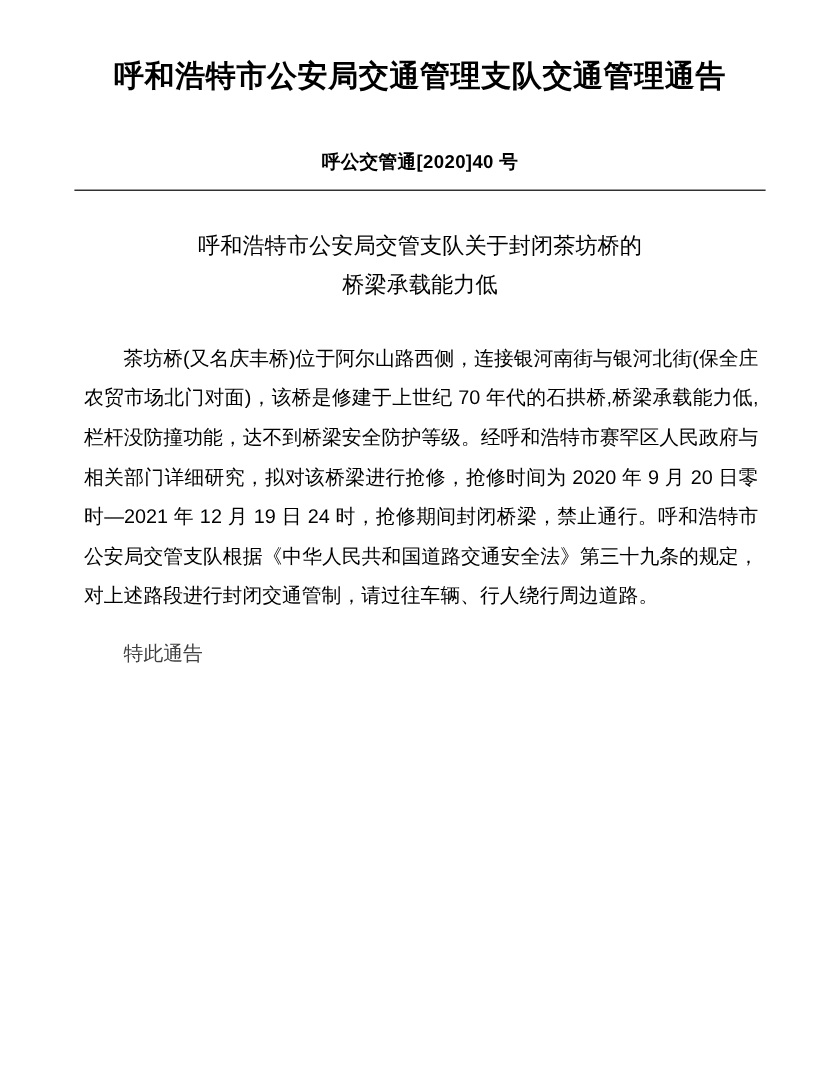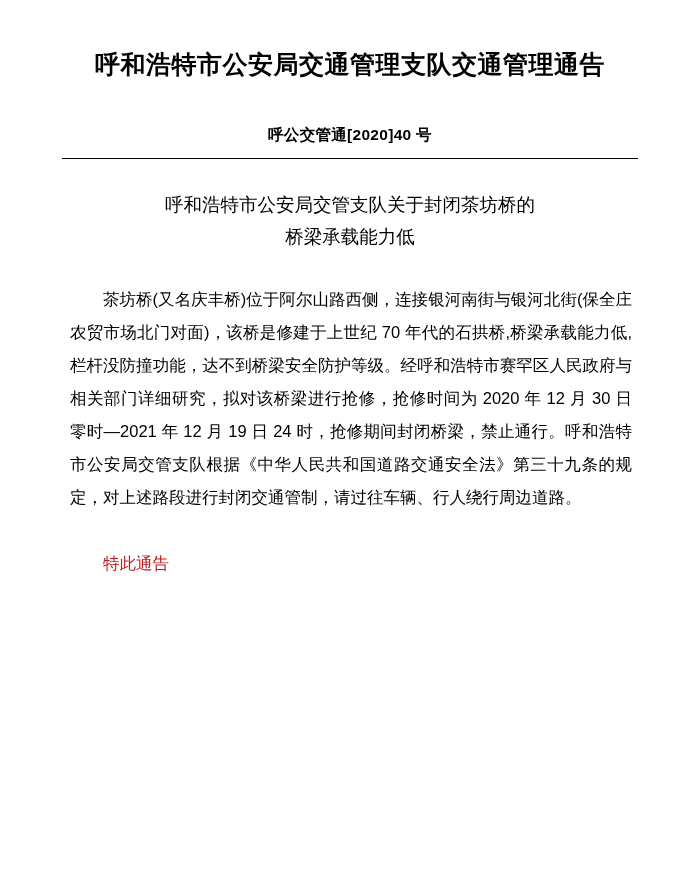--- a/index.html
+++ b/index.html
@@ -62,41 +62,41 @@
     font-family: "Liberation Sans", "DejaVu Sans", sans-serif;
     font-size: 16.5px;
     line-height: 2.0;
     color: #000000;
     text-align: justify;
     text-justify: inter-ideograph;
     text-indent: 2em;
     padding: 0 6px 0 8px;
   }
   .closing {
-    margin-top: 39px;
+    margin-top: 20px;
     font-family: "Liberation Sans", "DejaVu Sans", sans-serif;
     font-size: 16.5px;
-    color: #b91c1c;
+    color: #404040;
     text-indent: 2em;
     padding-left: 8px;
   }
 </style>
 </head>
 <body>
 
 <div class="page">
 
   <div class="doc-title">呼和浩特市公安局交通管理支队交通管理通告</div>
 
   <div class="doc-number">呼公交管通[2020]40 号</div>
 
   <div class="rule"></div>
 
   <div class="subject">
     <span class="line">呼和浩特市公安局交管支队关于封闭茶坊桥的</span>
     <span class="line">桥梁承载能力低</span>
   </div>
 
-  <div class="body-text">茶坊桥(又名庆丰桥)位于阿尔山路西侧，连接银河南街与银河北街(保全庄农贸市场北门对面)，该桥是修建于上世纪 70 年代的石拱桥,桥梁承载能力低,栏杆没防撞功能，达不到桥梁安全防护等级。经呼和浩特市赛罕区人民政府与相关部门详细研究，拟对该桥梁进行抢修，抢修时间为 2020 年 12 月 30 日零时—2021 年 12 月 19 日 24 时，抢修期间封闭桥梁，禁止通行。呼和浩特市公安局交管支队根据《中华人民共和国道路交通安全法》第三十九条的规定，对上述路段进行封闭交通管制，请过往车辆、行人绕行周边道路。</div>
+  <div class="body-text">茶坊桥(又名庆丰桥)位于阿尔山路西侧，连接银河南街与银河北街(保全庄农贸市场北门对面)，该桥是修建于上世纪 70 年代的石拱桥,桥梁承载能力低,栏杆没防撞功能，达不到桥梁安全防护等级。经呼和浩特市赛罕区人民政府与相关部门详细研究，拟对该桥梁进行抢修，抢修时间为 2020 年 9 月 20 日零时—2021 年 12 月 19 日 24 时，抢修期间封闭桥梁，禁止通行。呼和浩特市公安局交管支队根据《中华人民共和国道路交通安全法》第三十九条的规定，对上述路段进行封闭交通管制，请过往车辆、行人绕行周边道路。</div>
 
   <div class="closing">特此通告</div>
 
 </div>
 
 </body></html>

